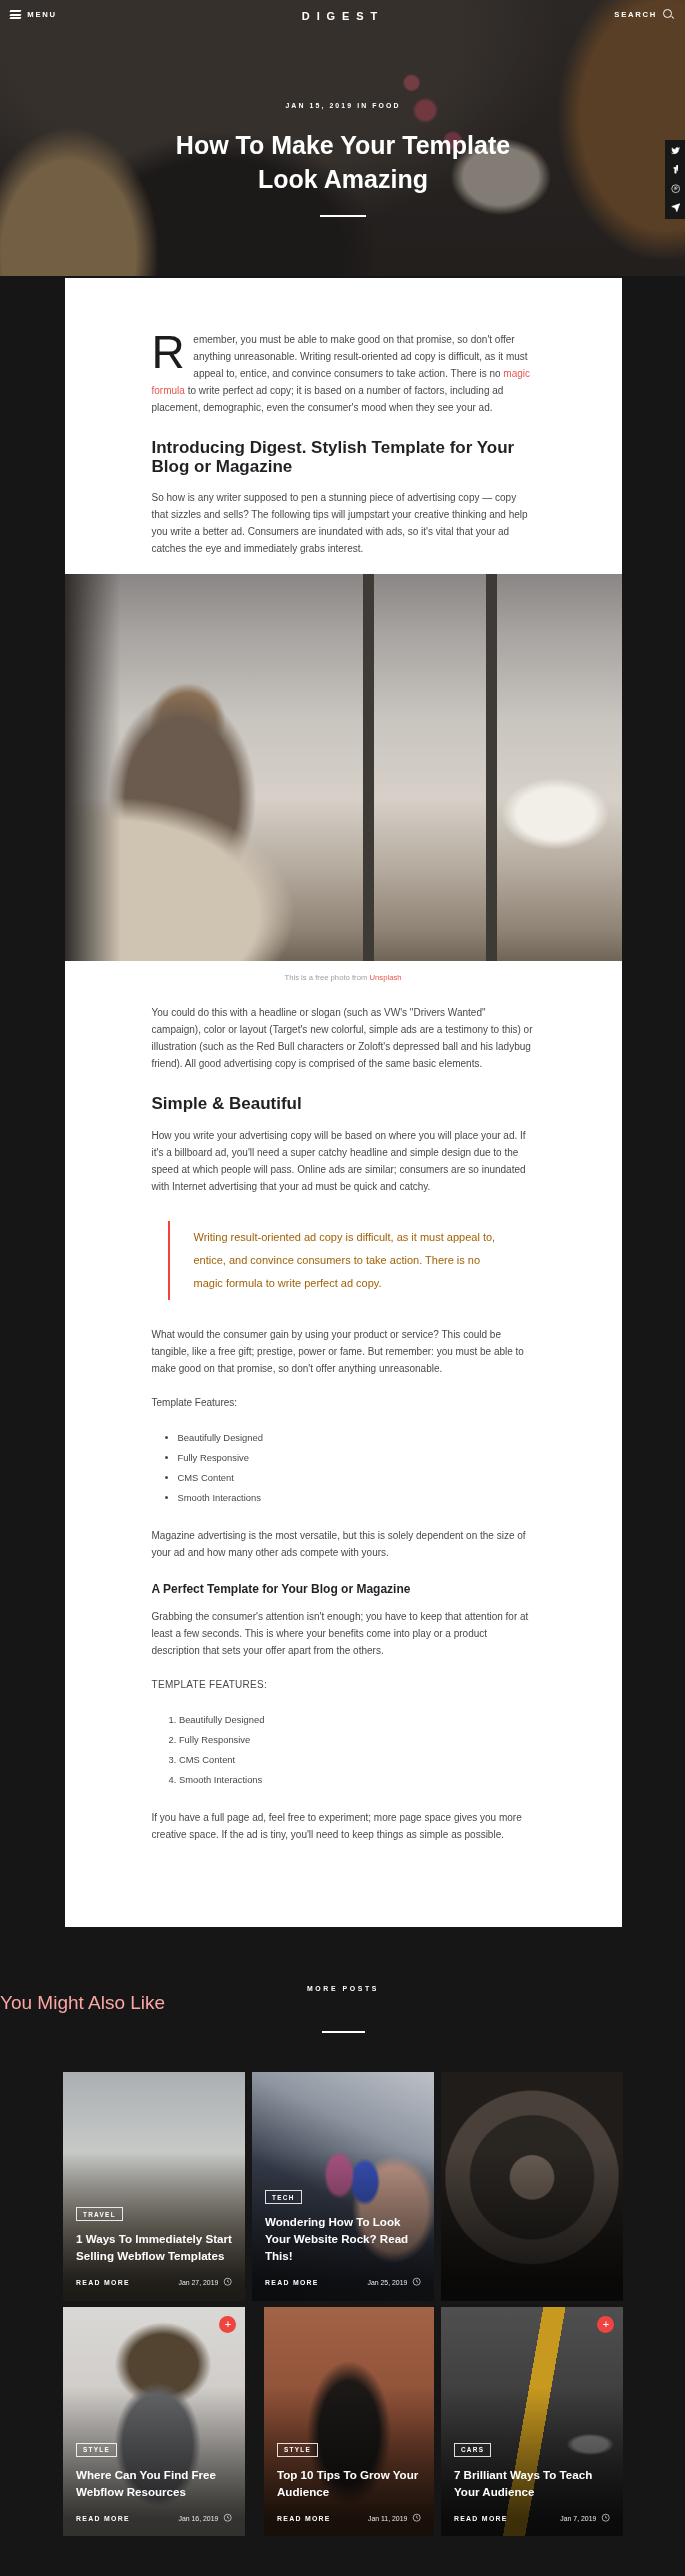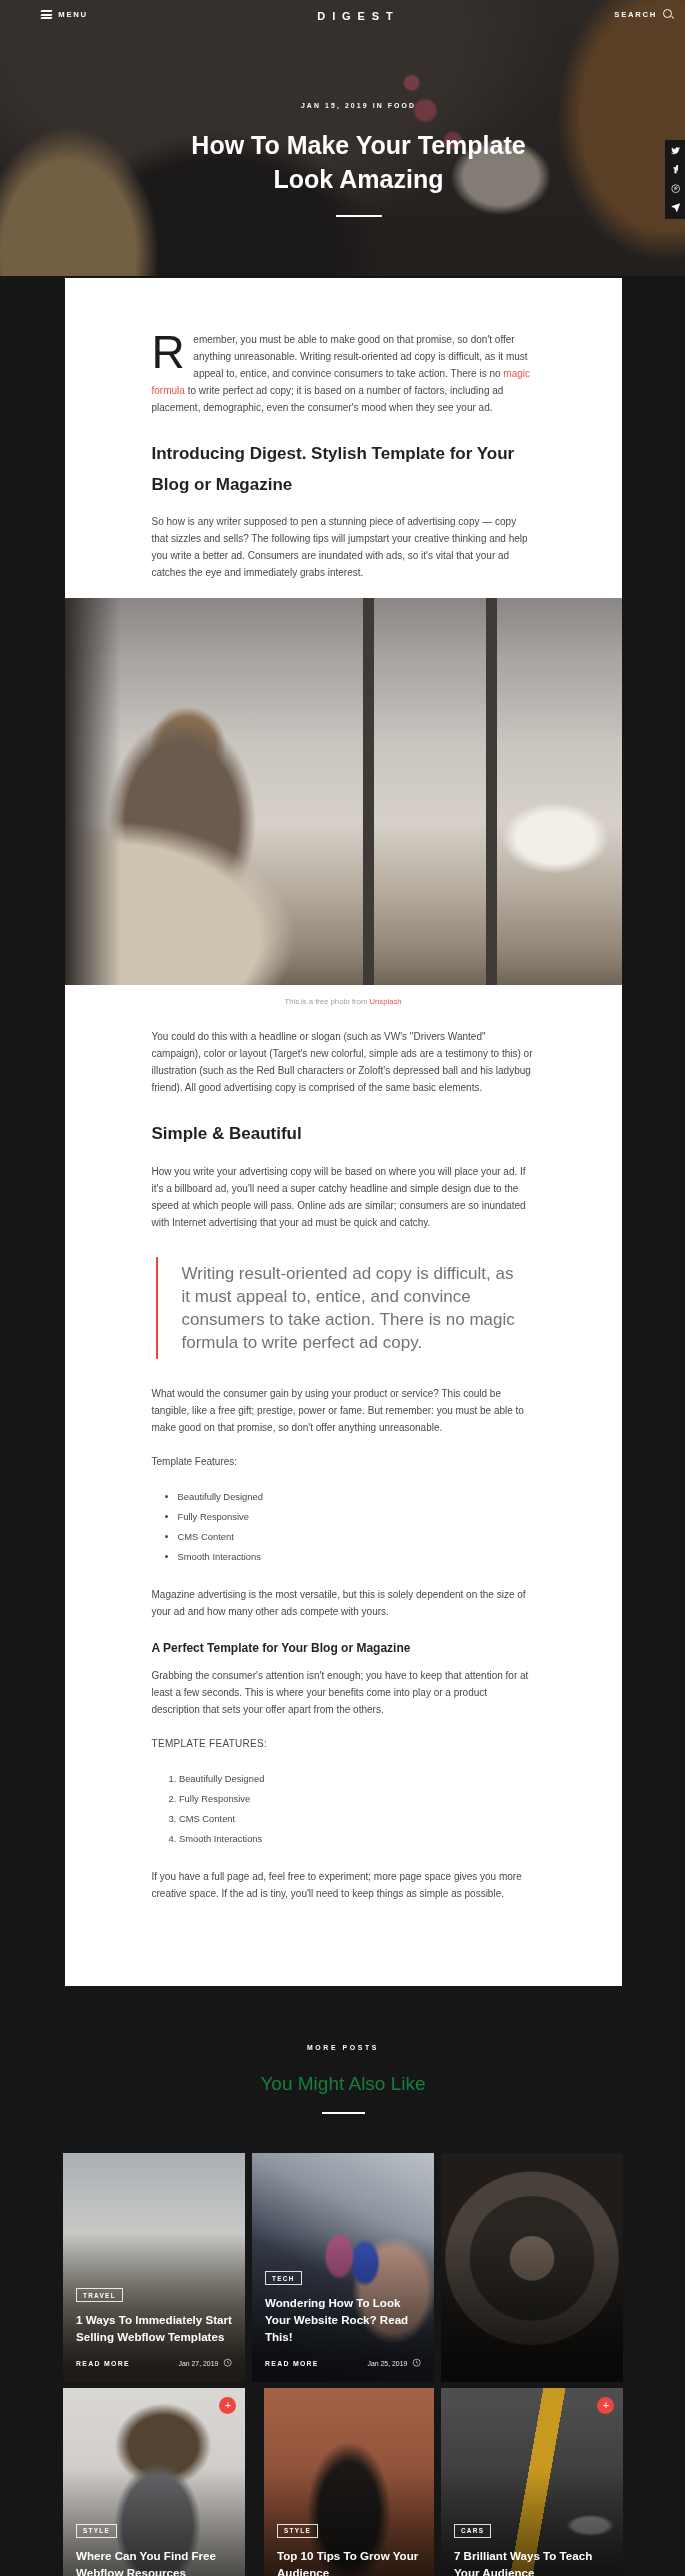--- a/index.html
+++ b/index.html
@@ -1,21 +1,21 @@
 <!DOCTYPE html>
 <html style="font-size:13.7px"><head>
 <meta charset="utf-8">
 <style>
   * { margin:0; padding:0; box-sizing:border-box; }
   html,body { background:#161616; }
   body { width:686px; font-family:"Liberation Sans", sans-serif; overflow-x:hidden; }
   a { text-decoration:none; }
 
   
-  .hero { position:relative; height:276px; color:#fff; overflow:hidden;padding-left:31px; }
+  .hero { position:relative; height:276px; color:#fff; overflow:hidden; }
   .hero-bg { position:absolute; inset:0;
     background-color:#3b3734;
     background-image:
       radial-gradient(81px 62px at 73% 64%, #e6ddcd 0 46%, rgba(230,221,205,0) 62%),
       radial-gradient(26px 26px at 76% 61%, #d98a2b 0 50%, rgba(217,138,43,0) 72%),
       radial-gradient(17px 17px at 62% 40%, #c65f6d 0 55%, rgba(198,95,109,0) 75%),
       radial-gradient(13.7px 13.7px at 66% 51%, #b9556a 0 55%, rgba(185,85,106,0) 75%),
       radial-gradient(12px 12px at 60% 30%, #c76a75 0 55%, rgba(199,106,117,0) 75%),
       radial-gradient(146px 197px at 97% 42%, #9a6b3c 0 58%, rgba(154,107,60,0) 74%),
       radial-gradient(129px 180px at 10% 92%, #c9a775 0 52%, rgba(201,167,117,0) 70%),
@@ -43,47 +43,47 @@
   .share-rail { position:absolute; z-index:3; right:0; top:140px; width:20.6px; background:#171717;
     display:flex; flex-direction:column; align-items:center; padding:6px 0; gap:8.6px; }
   .share-rail a { width:10.3px; height:10.3px; display:flex; align-items:center; justify-content:center; }
   .share-rail svg { width:9.4px; height:9.4px; fill:#fff; stroke:#fff; }
 
   
   .article-card { width:557px; margin:1.7px auto 0; background:#fff; padding:53px 87px 67px; }
   .article-card p { font-size:10px; line-height:17px; color:#47494d; margin-bottom:17px; }
   .dropcap { float:left; font-size:46px; line-height:36px; padding:3.4px 8.6px 0 0; color:#1c1c1c; font-weight:300; }
   .red-link { color:#e8554e; }
-  .article-card h2 { font-size:17px; line-height:31px; color:#1f2125; font-weight:600; margin:22px 0 13.7px; }
+  .article-card h2 { font-size:17px; line-height:19px; color:#1f2125; font-weight:600; margin:22px 0 13.7px; }
   .article-card h3 { font-size:12px; color:#1f2125; font-weight:600; margin:20.6px 0 12px; }
 
   .article-img { width:557px; margin:6.9px 0 0 -87px; height:387px;
     background-color:#c6c0b6;
     background-image:
       linear-gradient(90deg, #2e2b29 0, rgba(46,43,41,0) 10%),
       radial-gradient(257px 163px at 8% 88%, #cfc4b2 0 58%, rgba(207,196,178,0) 72%),
       radial-gradient(103px 146px at 21% 58%, #6b5b4e 0 55%, rgba(107,91,78,0) 72%),
       radial-gradient(51px 51px at 22% 38%, #8a6f52 0 55%, rgba(138,111,82,0) 75%),
       linear-gradient(90deg, rgba(0,0,0,0) 53.5%, #3e3a36 53.5%, #3e3a36 55.5%, rgba(0,0,0,0) 55.5%),
       linear-gradient(90deg, rgba(0,0,0,0) 75.5%, #3e3a36 75.5%, #3e3a36 77.5%, rgba(0,0,0,0) 77.5%),
       radial-gradient(77px 51px at 88% 62%, #f2efe9 0 50%, rgba(242,239,233,0) 70%),
       linear-gradient(180deg, #8a8685 0%, #a8a5a2 16%, #c9c5bf 38%, #d6d0c8 58%, #b5ab9e 76%, #8f8375 92%, #6f6557 100%); }
   .img-caption { text-align:center; font-size:7.7px; color:#9aa0a6; margin:12px 0 22px; }
 
-  blockquote { border-left:2.6px solid #f2423b; margin:26px 4px; padding:5.1px 8.6px 5.1px 24px;
-    font-size:17px; line-height:23px; color:#737373; }
+  blockquote { border-left:2.6px solid #f2423b; margin:26px 16px; padding:5.1px 8.6px 5.1px 24px;
+    font-size:11px; line-height:23px; color:#a16207; }
   .article-card ul { margin:0 0 19px 26px; }
   .article-card ol { margin:0 0 19px 27.4px; }
   .article-card li { font-size:9.4px; line-height:20px; color:#47494d; }
   .caps-label { font-size:8.6px; letter-spacing:0.3px; }
 
   
   .more-posts { padding-top:58px; }
   .kicker { text-align:center; color:#fff; font-size:6.9px; font-weight:bold; letter-spacing:2.6px; }
-  .section-title { text-align:center; color:#15803d; font-size:19px; font-weight:500; margin-top:22px; }
+  .section-title { color:#fca5a5; font-size:19px; font-weight:500; margin-top:0; }
   .w-divider { width:43px; height:1.7px; background:#fff; margin:17px auto 0; }
 
   .cards-grid { width:560px; margin:39px auto 0; display:grid; grid-template-columns:repeat(3,1fr); gap:6.9px; }
   .post-card { position:relative; height:229px; overflow:hidden; cursor:pointer; }
   .post-card .shade { position:absolute; inset:0; background:linear-gradient(180deg, rgba(0,0,0,.08) 35%, rgba(0,0,0,.72) 92%); }
   .card-overlay { position:absolute; left:0; right:0; bottom:0; padding:12px 13px 13.7px; color:#fff; }
   .card-cat { display:inline-block; border:0.9px solid rgba(255,255,255,.85); padding:2.6px 6px;
     font-size:6.4px; font-weight:bold; letter-spacing:1.3px; margin-bottom:8.6px; }
   .card-title { font-size:11.6px; line-height:17px; font-weight:600; margin-bottom:13.7px; }
   .card-foot { display:flex; justify-content:space-between; align-items:center; }

